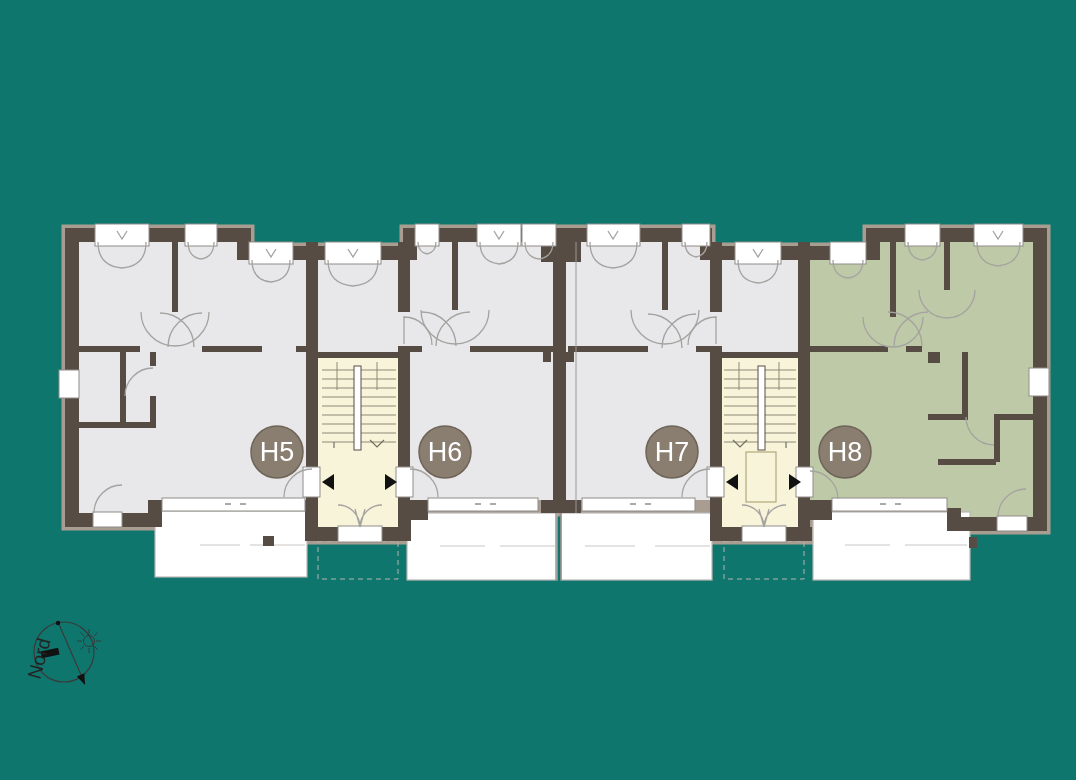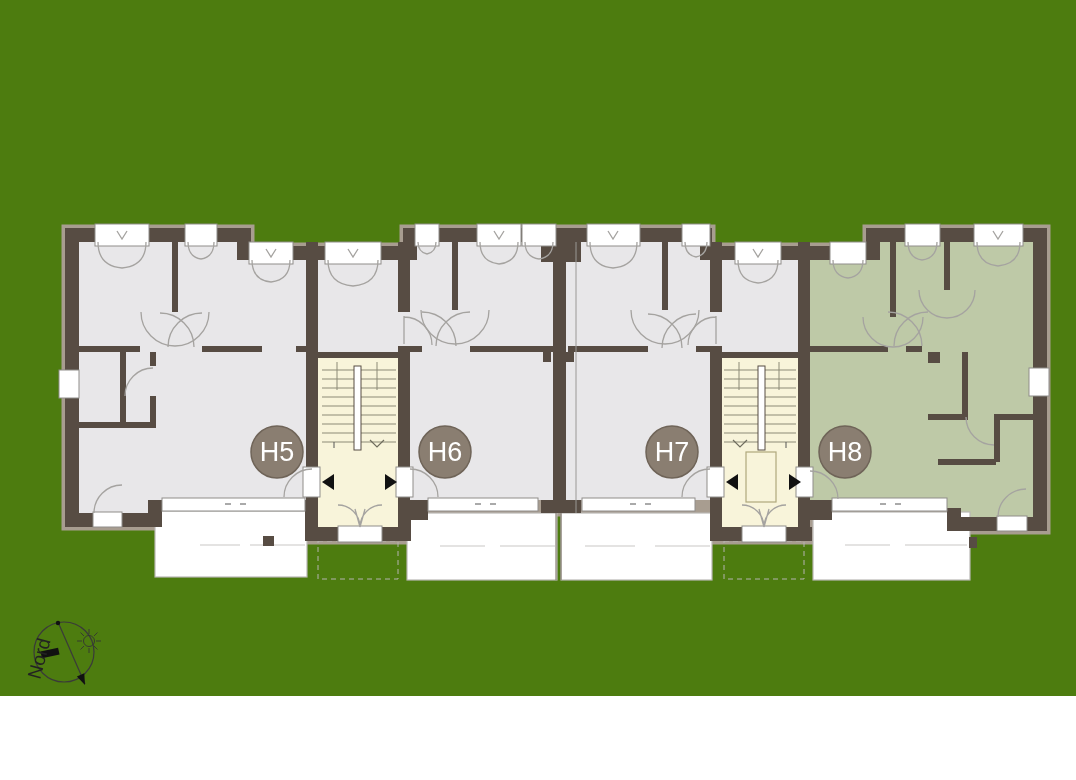--- a/index.html
+++ b/index.html
@@ -1,16 +1,16 @@
 <!DOCTYPE html>
 <html><head>
 <meta charset="utf-8">
 <style>
   html,body{margin:0;padding:0;background:#ffffff;}
-  .page{width:1076px;height:696px;position:relative;background:#4d7c0f;overflow:hidden;}
+  .page{width:1076px;height:780px;position:relative;background:#0f766e;overflow:hidden;}
   text{font-family:"Liberation Sans",sans-serif;}
   .badge-label{font-size:27px;}
   .nord-label{font-size:19px;fill:#222;}
   #halo{stroke:#a89d90;stroke-width:7;stroke-linejoin:miter;}
   .arc{fill:none;stroke:#a5a3a0;stroke-width:1.3;}
   .win{fill:#ffffff;stroke:#8f8d8a;stroke-width:1;}
   .leaf{fill:#ffffff;stroke:#8f8d8a;stroke-width:1;}
   .tread{stroke:#8c8a77;stroke-width:1;fill:none;}
   .divider{fill:#ffffff;stroke:#574c43;stroke-width:1;}
   .terr{fill:#ffffff;stroke:#b9b7b4;stroke-width:1.2;}

